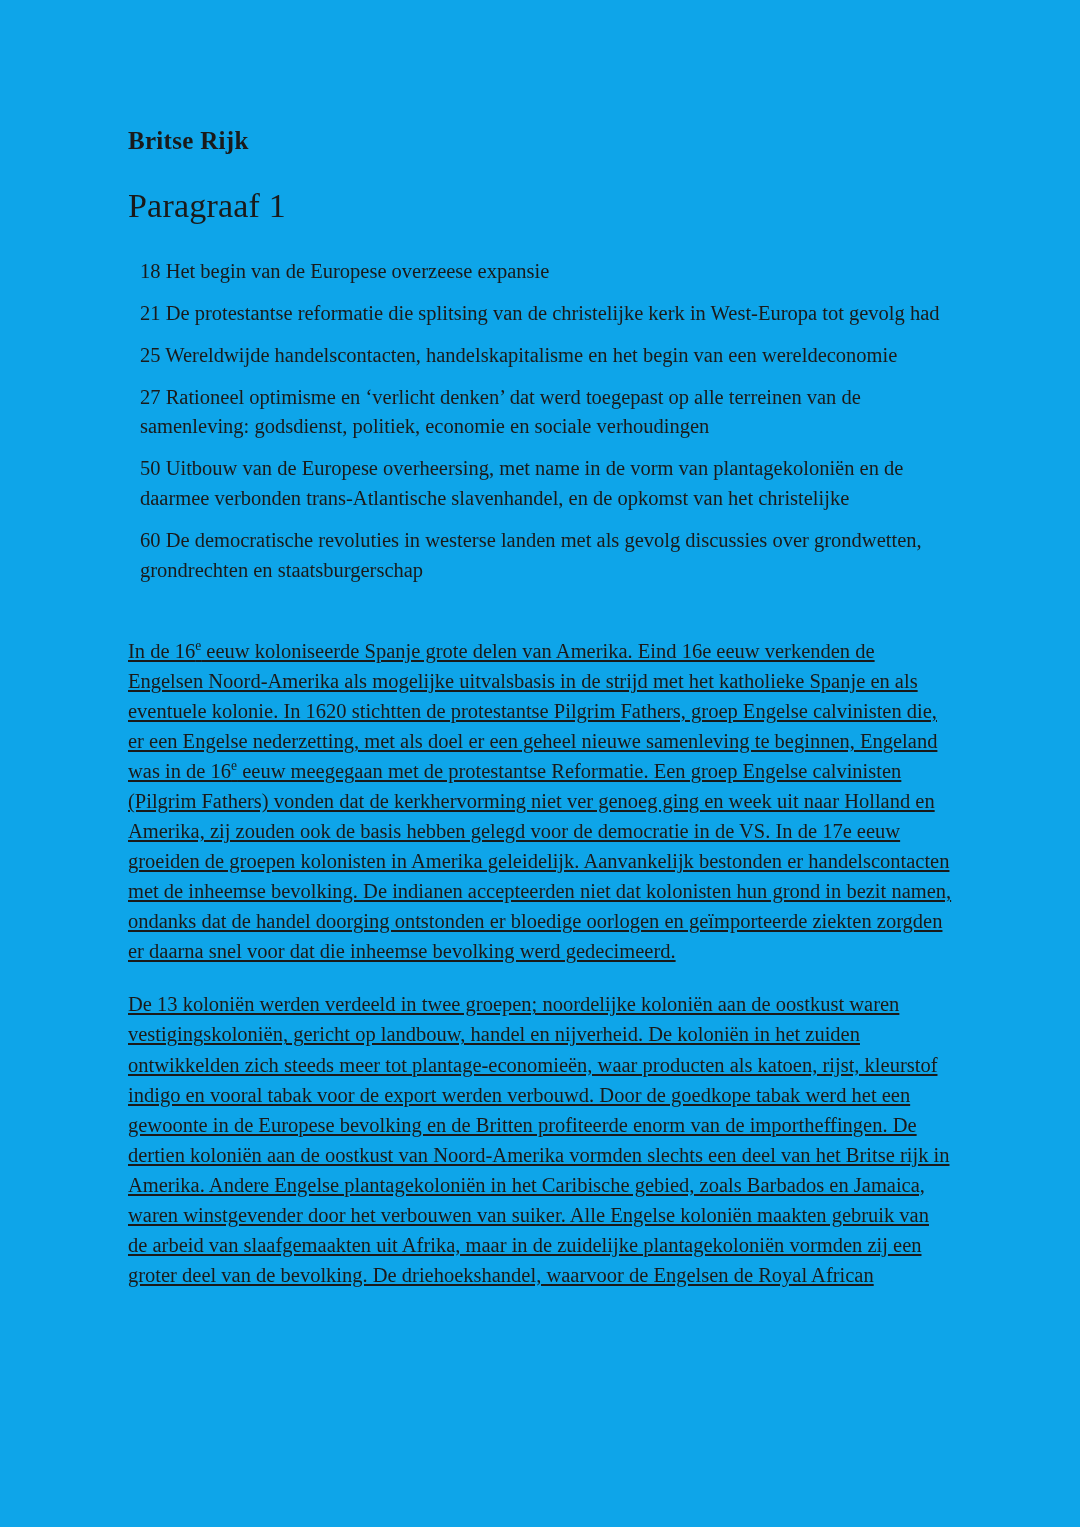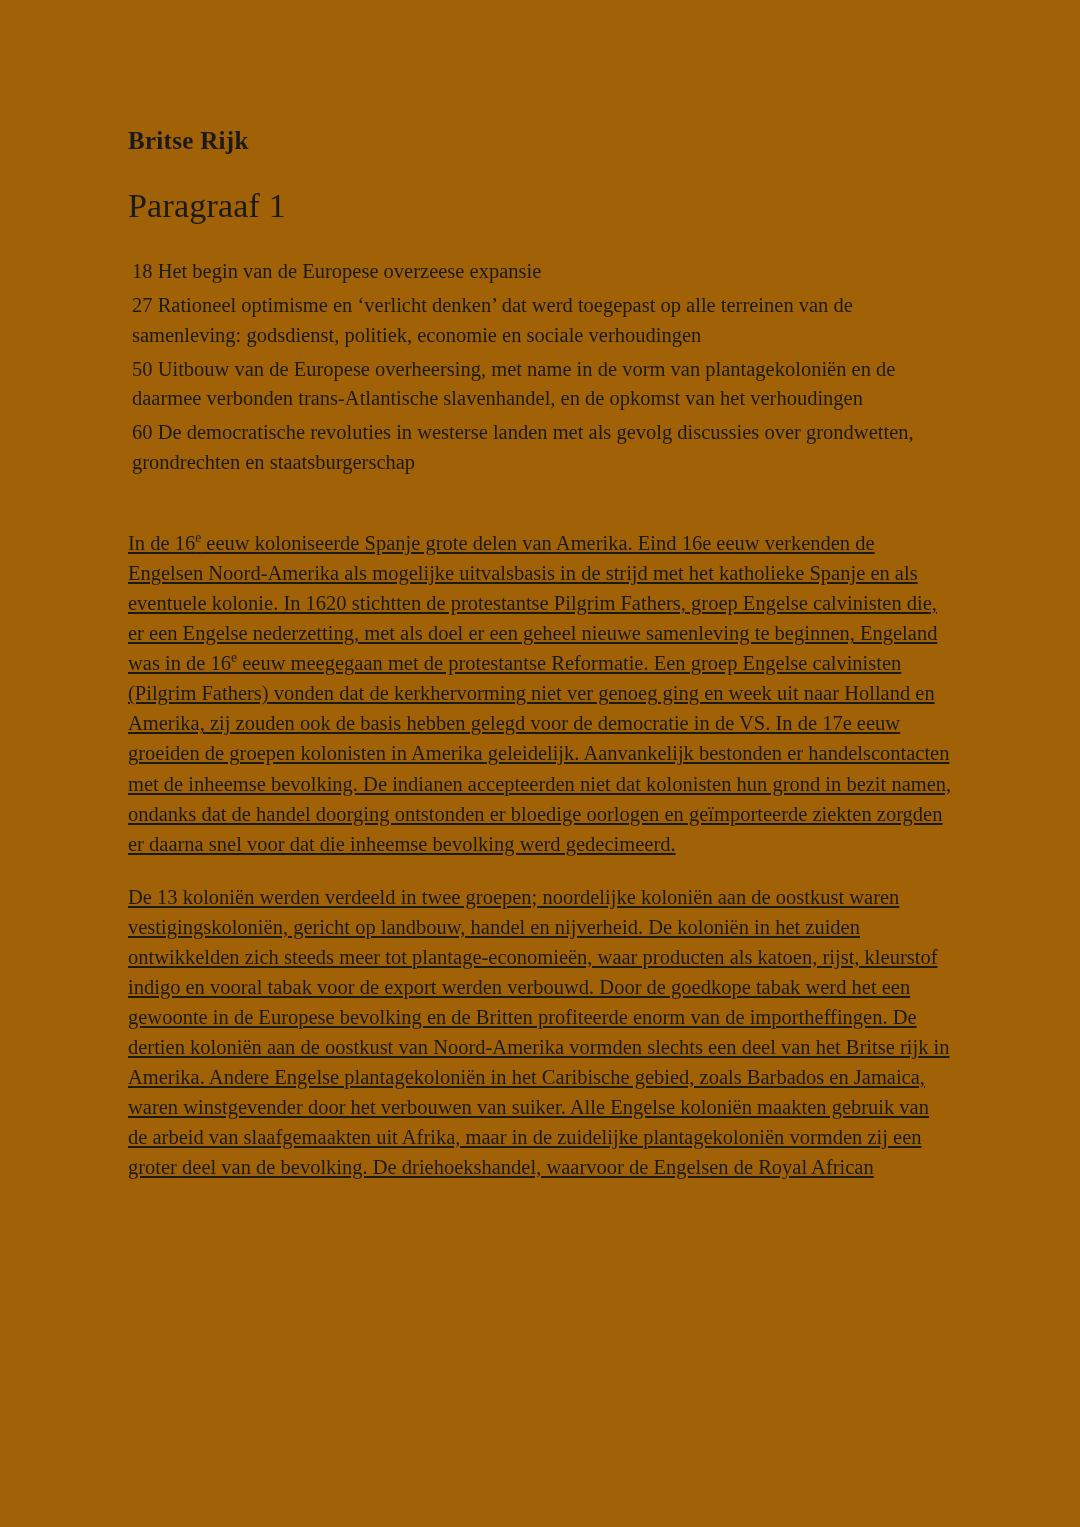--- a/index.html
+++ b/index.html
@@ -13,21 +13,21 @@
     height: 1527px;
     font-family: "Liberation Serif", "DejaVu Serif", serif;
     color: #1a1a1a;
     -webkit-font-smoothing: antialiased;
   }
   .page {
     box-sizing: border-box;
     width: 1080px;
     height: 1527px;
     padding: 126px 128px 0 128px;
-    background: #a16207;
+    background: #0ea5e9;
   }
   .doc-body {
     width: 824px;
   }
   h1.doc-title {
     font-size: 25px;
     font-weight: 600;
     line-height: 1.2;
     margin: 0 0 30px 0;
     letter-spacing: 0.3px;
@@ -48,21 +48,21 @@
     font-size: 20.5px;
     line-height: 1.2;
     margin: 0 0 31px 0;
   }
   .aspect-list {
     font-size: 20.5px;
     line-height: 1.46;
     margin: 0 0 0 0;
   }
   .aspect-list .aspect-item {
-    margin: 4px;
+    margin: 12px;
   }
   .body-block {
     margin-top: 50px;
     text-decoration: underline;
   }
   p.body-par {
     font-size: 20.5px;
     line-height: 1.465;
     margin: 0 0 23px 0;
     text-align: left;
@@ -83,22 +83,24 @@
   <div class="doc-body">
 
     <h1 class="doc-title">Britse Rijk</h1>
 
     <h2 class="section-heading">Paragraaf 1</h2>
 
 
 
     <div class="aspect-list">
         <div class="aspect-item"><span>18</span> <span>Het begin van de Europese overzeese expansie</span></div>
+        <div class="aspect-item"><span>21</span> <span>De protestantse reformatie die splitsing van de christelijke kerk in West-Europa tot gevolg had</span></div>
+        <div class="aspect-item"><span>25</span> <span>Wereldwijde handelscontacten, handelskapitalisme en het begin van een wereldeconomie</span></div>
         <div class="aspect-item"><span>27</span> <span>Rationeel optimisme en ‘verlicht denken’ dat werd toegepast op alle terreinen van de samenleving: godsdienst, politiek, economie en sociale verhoudingen</span></div>
-        <div class="aspect-item"><span>50</span> <span>Uitbouw van de Europese overheersing, met name in de vorm van plantagekoloniën en de daarmee verbonden trans-Atlantische slavenhandel, en de opkomst van het verhoudingen</span></div>
+        <div class="aspect-item"><span>50</span> <span>Uitbouw van de Europese overheersing, met name in de vorm van plantagekoloniën en de daarmee verbonden trans-Atlantische slavenhandel, en de opkomst van het christelijke</span></div>
         <div class="aspect-item"><span>60</span> <span>De democratische revoluties in westerse landen met als gevolg discussies over grondwetten, grondrechten en staatsburgerschap</span></div>
       </div>
 
     <div class="body-block">
         <p class="body-par">In de 16<sup class="ordinal">e</sup> eeuw koloniseerde Spanje grote delen van Amerika. Eind 16e eeuw verkenden de Engelsen Noord-Amerika als mogelijke uitvalsbasis in de strijd met het katholieke Spanje en als eventuele kolonie. In 1620 stichtten de protestantse Pilgrim Fathers, groep Engelse calvinisten die, er een Engelse nederzetting, met als doel er een geheel nieuwe samenleving te beginnen, Engeland was in de 16<sup class="ordinal">e</sup> eeuw meegegaan met de protestantse Reformatie. Een groep Engelse calvinisten (Pilgrim Fathers) vonden dat de kerkhervorming niet ver genoeg ging en week uit naar Holland en Amerika, zij zouden ook de basis hebben gelegd voor de democratie in de VS. In de 17e eeuw groeiden de groepen kolonisten in Amerika geleidelijk.  Aanvankelijk bestonden er handelscontacten met de inheemse bevolking. De indianen accepteerden niet dat kolonisten hun grond in bezit namen, ondanks dat de handel doorging ontstonden er bloedige oorlogen en geïmporteerde ziekten zorgden er daarna snel voor dat die inheemse bevolking werd gedecimeerd.</p>
         <p class="body-par">De 13 koloniën werden verdeeld in twee groepen; noordelijke koloniën aan de oostkust waren vestigingskoloniën, gericht op landbouw, handel en nijverheid. De koloniën in het zuiden ontwikkelden zich steeds meer tot plantage-economieën, waar producten als katoen, rijst, kleurstof indigo en vooral tabak voor de export werden verbouwd. Door de goedkope tabak werd het een gewoonte in de Europese bevolking en de Britten profiteerde enorm van de importheffingen. De dertien koloniën aan de oostkust van Noord-Amerika vormden slechts een deel van het Britse rijk in Amerika. Andere Engelse plantagekoloniën in het Caribische gebied, zoals Barbados en Jamaica, waren winstgevender door het verbouwen van suiker. Alle Engelse koloniën maakten gebruik van de arbeid van slaafgemaakten uit Afrika, maar in de zuidelijke plantagekoloniën vormden zij een groter deel van de bevolking. De driehoekshandel, waarvoor de Engelsen de Royal African</p>
       </div>
 
   </div>
 </div>

